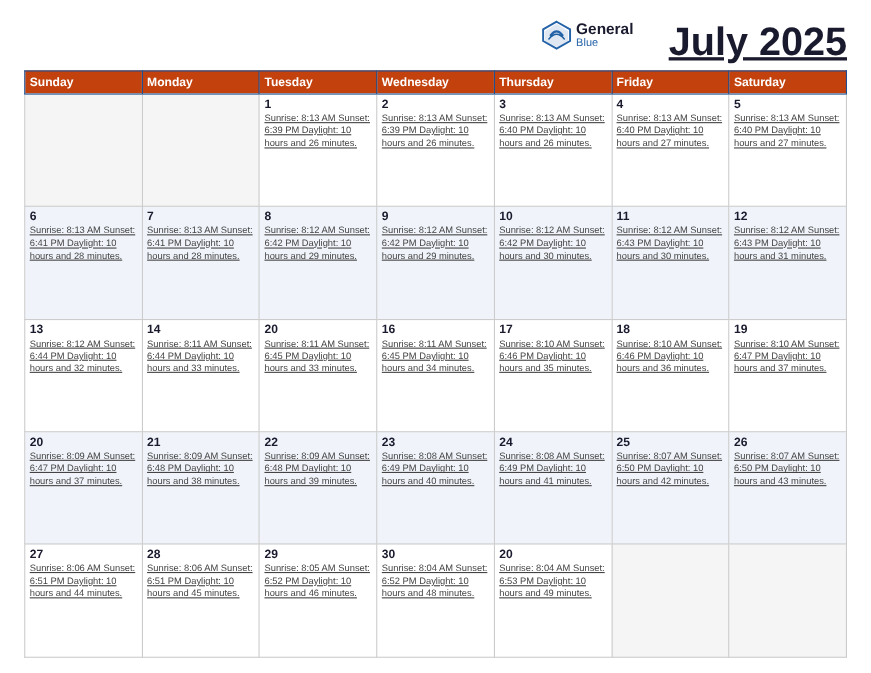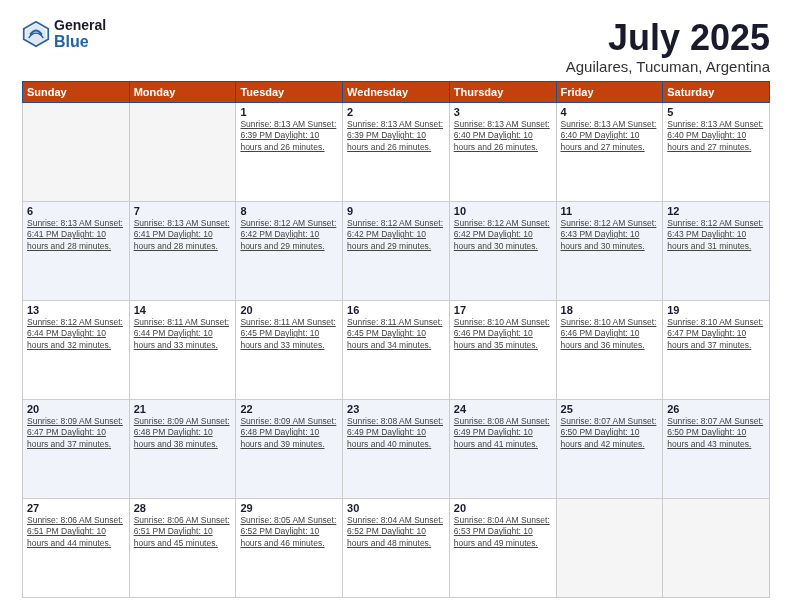--- a/index.html
+++ b/index.html
@@ -13,55 +13,57 @@
     .page {
       width: 792px;
       height: 612px;
       padding: 18px 22px 14px 22px;
       display: flex;
       flex-direction: column;
     }
     .header {
       display: flex;
       align-items: flex-start;
-      justify-content: space-between;
+      justify-content: flex-end;
       margin-bottom: 6px;
+      gap: 32px;
     }
     .logo {
       display: flex;
       align-items: center;
       gap: 4px;
     }
     .logo-text {
       display: flex;
       flex-direction: column;
       line-height: 1.1;
     }
     .logo-general {
       font-size: 14px;
       font-weight: bold;
       color: #1a1a2e;
     }
     .logo-blue {
-      font-size: 16px;
-      font-weight: bold;
+      font-size: 10px;
+      font-weight: normal;
       color: #2563a8;
     }
     .logo-icon {
       width: 28px;
       height: 28px;
     }
     .title-block {
       text-align: right;
     }
     .main-title {
       font-size: 36px;
       font-weight: bold;
       color: #1a1a2e;
       line-height: 1.1;
+      text-decoration: underline;
     }
     .subtitle {
       font-size: 15px;
       color: #333;
     }
     .calendar {
       flex: 1;
       border: 1px solid #ccc;
       border-collapse: collapse;
       width: 100%;
@@ -117,21 +119,20 @@
         <path d="M10,16 Q16,8 22,16" fill="none" stroke="#2563a8" stroke-width="2.5" stroke-linecap="round"></path>
         <path d="M8,20 Q16,10 24,20" fill="none" stroke="#1a5ca0" stroke-width="1.5" stroke-linecap="round"></path>
       </svg>
       <div class="logo-text">
         <span class="logo-general">General</span>
         <span class="logo-blue">Blue</span>
       </div>
     </div>
     <div class="title-block">
       <div class="main-title">July 2025</div>
-      <div class="subtitle">Aguilares, Tucuman, Argentina</div>
     </div>
   </div>
 
   <table class="calendar">
     <thead>
       <tr>
       <th>Sunday</th>
           <th>Monday</th>
           <th>Tuesday</th>
           <th>Wednesday</th>

